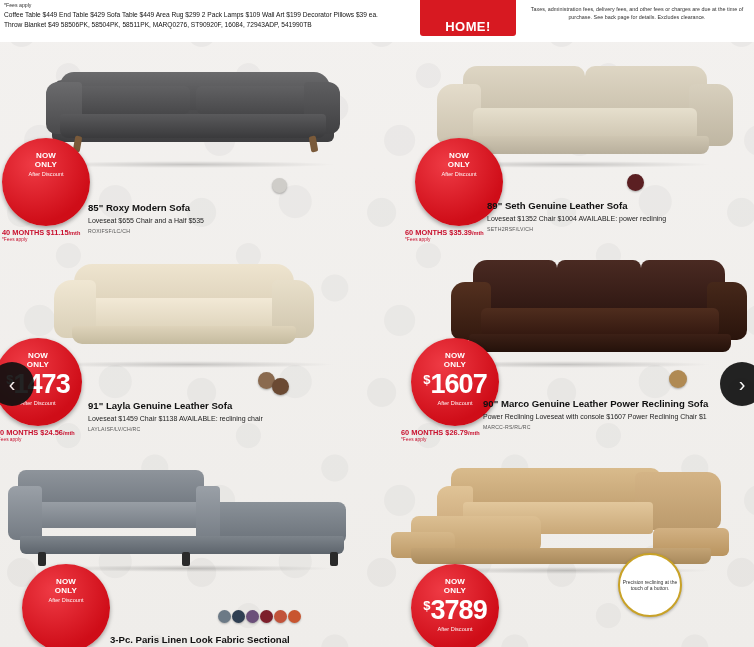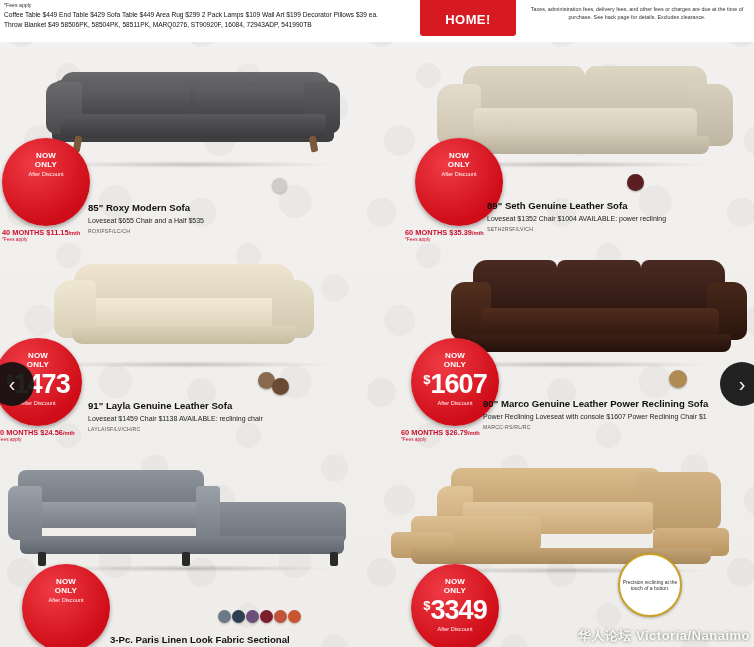--- a/index.html
+++ b/index.html
@@ -27,21 +27,21 @@
   .top-strip{position:absolute;left:0;top:0;width:754px;height:42px;background:#ffffff;}
   .top-left{position:absolute;left:4px;top:0;width:390px;font-size:6.6px;line-height:10px;color:#111;}
   .top-left .line{white-space:nowrap;}
   .top-left .tiny{font-size:5.2px;color:#333;}
 
   .home-badge{
     position:absolute;left:420px;top:-26px;width:96px;height:62px;background:#d71921;
     display:flex;align-items:flex-end;justify-content:center;
     border-bottom-left-radius:3px;border-bottom-right-radius:3px;
   }
-  .home-badge span{color:#fff;font-size:13px;font-weight:bold;letter-spacing:.4px;padding-bottom:9px;}
+  .home-badge span{color:#fff;font-size:13px;font-weight:bold;letter-spacing:.4px;padding-bottom:2px;}
 
   .top-right{position:absolute;left:524px;top:-8px;width:226px;text-align:center;}
   .top-right .visa{font-size:8px;font-weight:bold;color:#c8102e;letter-spacing:.2px;}
   .top-right .disc{margin-top:5px;font-size:5.4px;line-height:7.5px;color:#333;}
 
   
   .grid{position:absolute;left:0;top:42px;width:754px;height:605px;}
   .cell{position:absolute;}
   .c1{left:0;top:0;width:377px;height:200px;}
   .c2{left:377px;top:0;width:377px;height:200px;}
@@ -292,31 +292,30 @@
       <div class="sofa" style="left:86px;top:60px;width:190px;height:32px;background:linear-gradient(#e2c79c,#c9a878);border-radius:4px;"></div>
       <div class="sofa" style="left:34px;top:74px;width:130px;height:36px;background:linear-gradient(#dcbf92,#c2a06f);border-radius:8px;"></div>
       <div class="sofa" style="left:14px;top:90px;width:64px;height:26px;background:linear-gradient(#d6b88a,#bd9a68);border-radius:6px;"></div>
       <div class="sofa" style="left:276px;top:86px;width:76px;height:28px;background:linear-gradient(#d2b183,#b9945f);border-radius:6px;"></div>
       <div class="sofa" style="left:34px;top:106px;width:300px;height:16px;background:linear-gradient(#c3a374,#a98a5c);border-radius:2px 2px 8px 8px;"></div>
       <div class="shadow" style="bottom:28px;"></div>
     </div>
 
     <div class="badge" style="left:34px;top:122px;">
       <div class="now">NOW<br>ONLY</div>
-      <div class="price"><span class="cur">$</span><span>3349</span></div>
+      <div class="price"><span class="cur">$</span><span>3789</span></div>
       <div class="after">After Discount</div>
     </div>
 
   </div>
 
   <div class="arrow left">
     <span>‹</span>
   </div>
   <div class="arrow right">
     <span>›</span>
   </div>
 
   <div class="seal">
     <span>Precision reclining at the touch of a button.</span>
   </div>
 
-  <div class="watermark">华人论坛  Victoria/Nanaimo</div>
 </div>
 
 </body></html>

